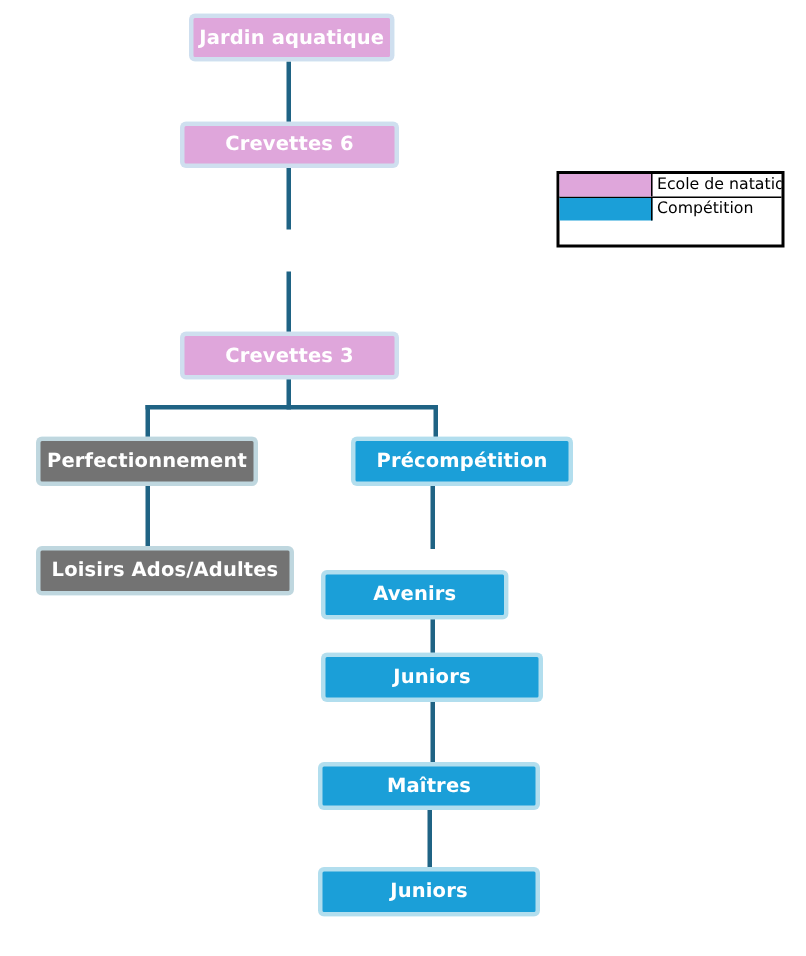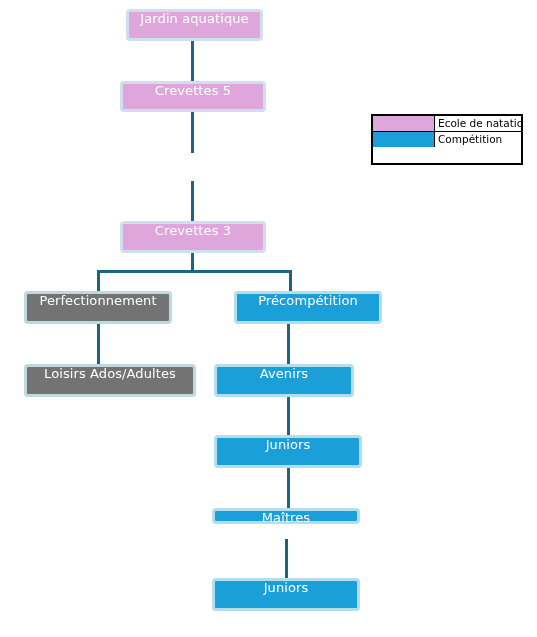--- a/index.html
+++ b/index.html
@@ -27,28 +27,30 @@
   }
   .conn-v { width: 3px; }
   .conn-h { height: 3px; }
 
   
   .node {
     position: absolute;
     box-sizing: border-box;
     border-radius: 4px;
     display: flex;
+    align-items: center;
     justify-content: center;
     color: #ffffff;
     font-size: 13px;
     letter-spacing: .1px;
     line-height: 1;
     white-space: nowrap;
     border: 3px solid rgba(205,233,242,0.85);
     z-index: 3;
+    font-weight: bold;
   }
   .node-label {
     display: block;
     text-align: center;
     pointer-events: none;
   }
 
   .cat-ecole      { background: #dfa6db; }
   .cat-loisirs    { background: #737373; }
   .cat-competition{ background: #1b9fd8; }
@@ -118,49 +120,49 @@
 
   <div class="conn conn-v" style="left:287px; top:467px; height:42px;"></div>
 
   <div class="conn conn-v" style="left:285px; top:539px; height:41px;"></div>
 
   <div class="node cat-ecole" style="left:126px; top:9px; width:137px; height:32px;">
     <span class="node-label">Jardin aquatique</span>
   </div>
 
   <div class="node cat-ecole" style="left:120px; top:81px; width:146px; height:31px;">
-    <span class="node-label">Crevettes 5</span>
+    <span class="node-label">Crevettes 6</span>
   </div>
 
 
   <div class="node cat-ecole" style="left:120px; top:221px; width:146px; height:32px;">
     <span class="node-label">Crevettes 3</span>
   </div>
 
   <div class="node cat-loisirs" style="left:24px; top:291px; width:148px; height:33px;">
     <span class="node-label">Perfectionnement</span>
   </div>
 
   <div class="node cat-loisirs" style="left:24px; top:364px; width:172px; height:33px;">
     <span class="node-label">Loisirs Ados/Adultes</span>
   </div>
 
   <div class="node cat-competition" style="left:214px; top:291px; width:148px; height:33px;margin-left:20px;">
     <span class="node-label">Précompétition</span>
   </div>
 
-  <div class="node cat-competition" style="left:214px; top:364px; width:140px; height:33px;">
+  <div class="node cat-competition" style="left:214px; top:380px; width:125px; height:33px;">
     <span class="node-label">Avenirs</span>
   </div>
 
   <div class="node cat-competition" style="left:214px; top:435px; width:148px; height:33px;">
     <span class="node-label">Juniors</span>
   </div>
 
-  <div class="node cat-competition" style="left:212px; top:508px; width:148px; height:16px;">
+  <div class="node cat-competition" style="left:212px; top:508px; width:148px; height:32px;">
     <span class="node-label">Maîtres</span>
   </div>
 
   <div class="node cat-competition" style="left:212px; top:578px; width:148px; height:33px;">
     <span class="node-label">Juniors</span>
   </div>
 
   <div id="legend">
     <div class="legend-row">
       <div class="legend-swatch" style="background:#dfa6db;"></div>

